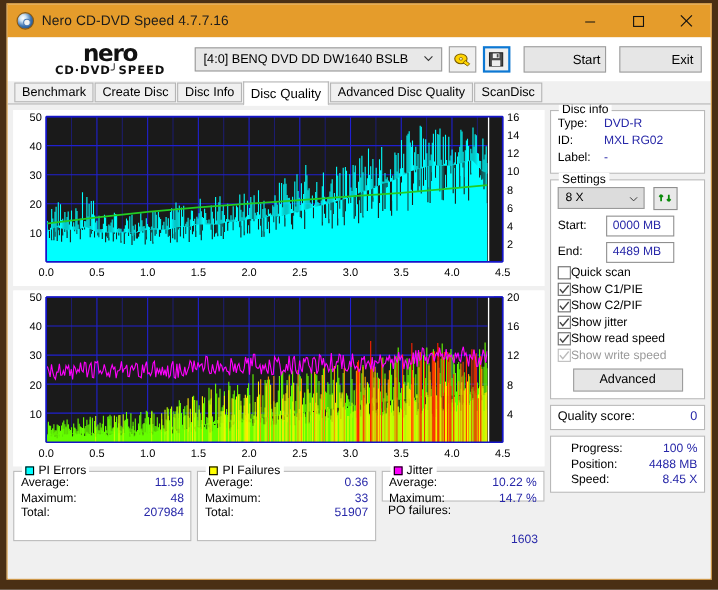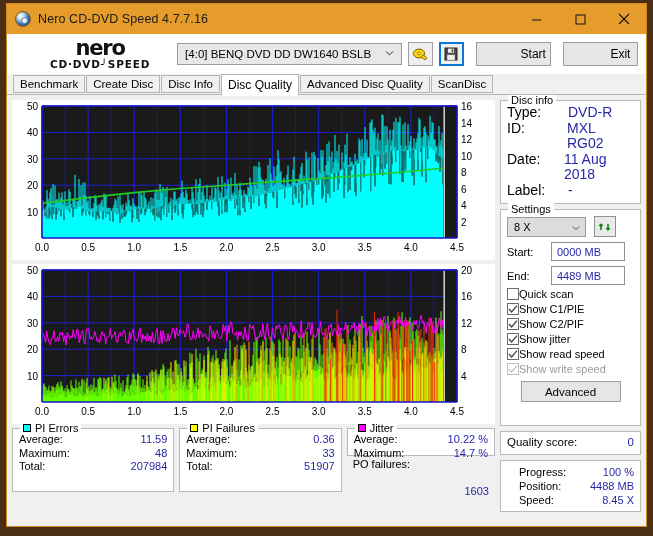--- a/index.html
+++ b/index.html
@@ -193,21 +193,21 @@
 
   .kv { display: flex; justify-content: space-between; font-size: 11px; line-height: 13.5px; }
   .kv .k { color: #000; }
   .kv .v { color: #2727a8; }
 
   
   .chart-wrap { position: relative; background: #ffffff; }
   .chart-wrap svg { display: block; }
 
   
-  .disc-info .row { display: flex; font-size: 14px; line-height: 15.5px; gap: 19px; }
+  .disc-info .row { display: flex; font-size: 11px; line-height: 15.5px; }
   .disc-info .row .k { width: 42px; color: #000; }
   .disc-info .row .v { color: #2727a8; }
 
   .combo {
     width: 79px; height: 20px;
     background: #dcdcdc;
     border: 1px solid #9a9a9a;
     font-size: 11px; color: #000;
     display: flex; align-items: center;
     padding-left: 6px; position: relative;
@@ -216,39 +216,39 @@
   .refresh-btn {
     width: 22px; height: 21px;
     border: 1px solid #8f8f8f;
     background: #e9e9e9;
     display:flex; align-items:center; justify-content:center;
     margin-left: 8px;
   }
   .field-row { display:flex; align-items:center; margin-top:5px; }
   .field-row .lbl { width: 44px; font-size: 11px; color:#000; }
   .field-box {
-    width: 74px; height: 19px;
+    width: 62px; height: 19px;
     border: 1px solid #8f8f8f;
     background:#fff;
     font-size: 11px; color:#2727a8;
     display:flex; align-items:center;
     padding-left: 5px;
   }
   .cbrow { display:flex; align-items:center; gap:0; margin-top: 3px; font-size: 11px; color:#000; }
   .cbrow.dim { color: #9a9a9a; }
   .cb {
     width: 12px; height: 12px;
     border: 1px solid #6b6b6b;
     background: #fff;
     display:flex; align-items:center; justify-content:center;
     flex: 0 0 12px;
   }
   .cb.dim { border-color:#bcbcbc; }
   .adv-btn {
-    margin: 6px auto 18px auto;
+    margin: 6px auto 1px auto;
     width: 100px; height: 21px;
     background:#e6e6e6; border:1px solid #9d9d9d;
     font-size: 11.5px; color:#000;
     display:flex; align-items:center; justify-content:center;
   }
   .score-box, .prog-box {
     border: 1px solid #b9b9b9; background:#fff;
     padding: 4px 6px;
   }
   .score-box .kv { font-size: 11.5px; }
@@ -2163,24 +2163,20 @@
         <div class="legend">Disc info</div>
         <div class="row">
           <span class="k">Type:</span>
           <span class="v">DVD-R</span>
         </div>
         <div class="row">
           <span class="k">ID:</span>
           <span class="v">MXL RG02</span>
         </div>
         <div class="row">
-          <span class="k">Date:</span>
-          <span class="v">11 Aug 2018</span>
-        </div>
-        <div class="row">
           <span class="k">Label:</span>
           <span class="v">-</span>
         </div>
       </div>
 
       <div class="group">
         <div class="legend">Settings</div>
 
         <div style="display:flex;align-items:center;margin-top:2px;">
           <div class="combo">

